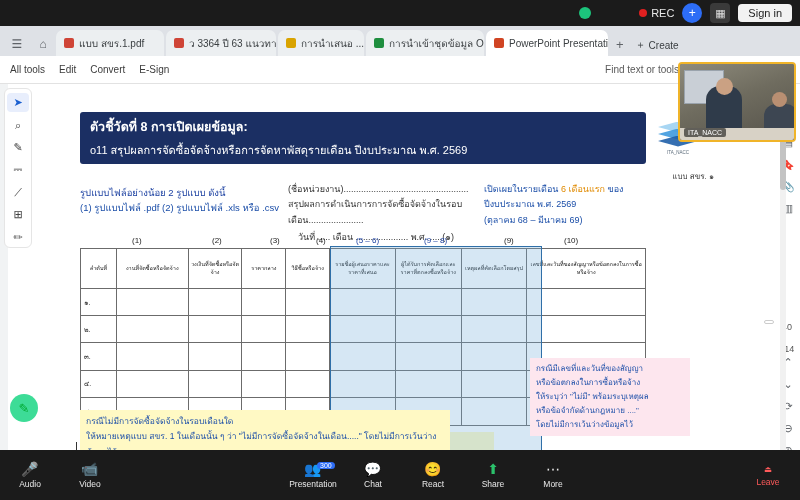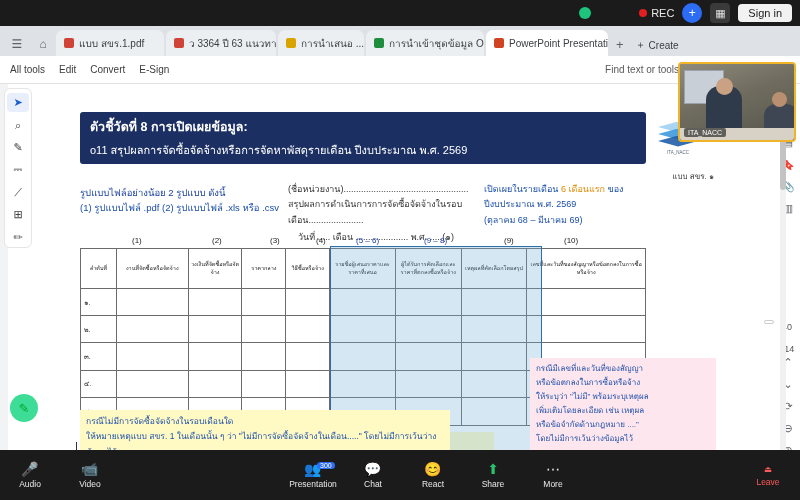--- a/index.html
+++ b/index.html
@@ -150,21 +150,21 @@
   .trow:last-child div { border-bottom:none; }
   .c0{width:36px;} .c1{width:72px;} .c2{width:54px;} .c3{width:44px;} .c4{width:44px;}
   .c5{width:66px;} .c6{width:66px;} .c7{width:66px;} .c8{width:118px;border-right:none!important;}
   .sel-overlay {
     position:absolute; left:294px; top:156px; width:212px; height:252px;
     background:rgba(120,175,220,.30); border:1px solid #2f6fa8;
   }
 
   
   .pink {
-    position:absolute; left:494px; top:268px; width:186px; background:#fde6ee;
+    position:absolute; left:494px; top:268px; width:160px; background:#fde6ee;
     font-size:8px; color:#1b4ea8; line-height:1.75; padding:4px 6px;
   }
   .yellow {
     position:absolute; left:44px; top:320px; width:370px; background:#fff9c4;
     font-size:8.5px; color:#1b4ea8; line-height:1.8; padding:4px 6px;
   }
   .urlline { position:absolute; left:50px; top:370px; font-size:7.5px; color:#2b56c4; }
   .caret { position:absolute; left:40px; top:352px; width:1px; height:14px; background:#333; }
 
   
@@ -430,21 +430,20 @@
         </div>
       </div>
     </div>
 
     <div class="sel-overlay"></div>
 
     <div class="pink">
       <div>กรณีมีเลขที่และวันที่ของสัญญา</div>
       <div>หรือข้อตกลงในการซื้อหรือจ้าง</div>
       <div>ให้ระบุว่า "ไม่มี" พร้อมระบุเหตุผล</div>
-      <div>เพิ่มเติมโดยละเอียด เช่น เหตุผล</div>
       <div>หรือข้อจำกัดด้านกฎหมาย ...."</div>
       <div>โดยไม่มีการเว้นว่างข้อมูลไว้</div>
     </div>
 
     <div class="yellow">
       <div>กรณีไม่มีการจัดซื้อจัดจ้างในรอบเดือนใด</div>
       <div>ให้หมายเหตุแบบ สขร. 1 ในเดือนนั้น ๆ ว่า  "ไม่มีการจัดซื้อจัดจ้างในเดือน....."  โดยไม่มีการเว้นว่างข้อมูลไว้</div>
     </div>
 
     <div class="caret"></div>

